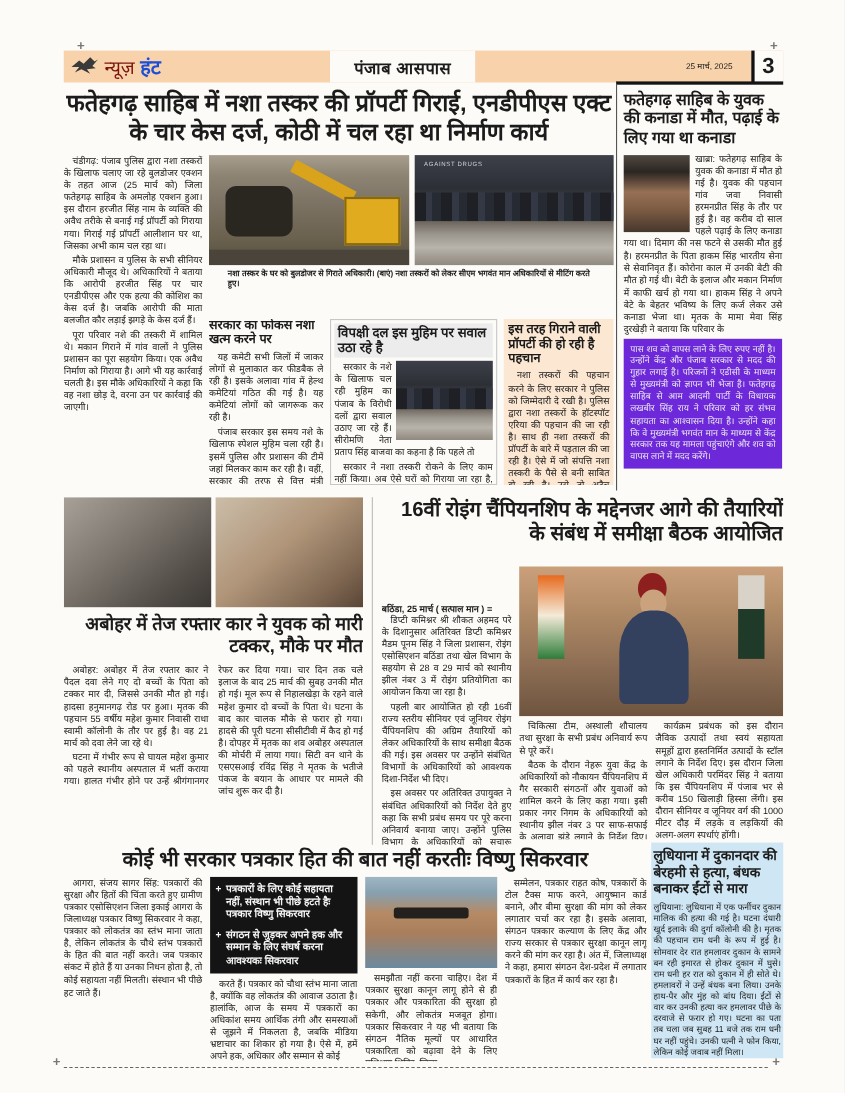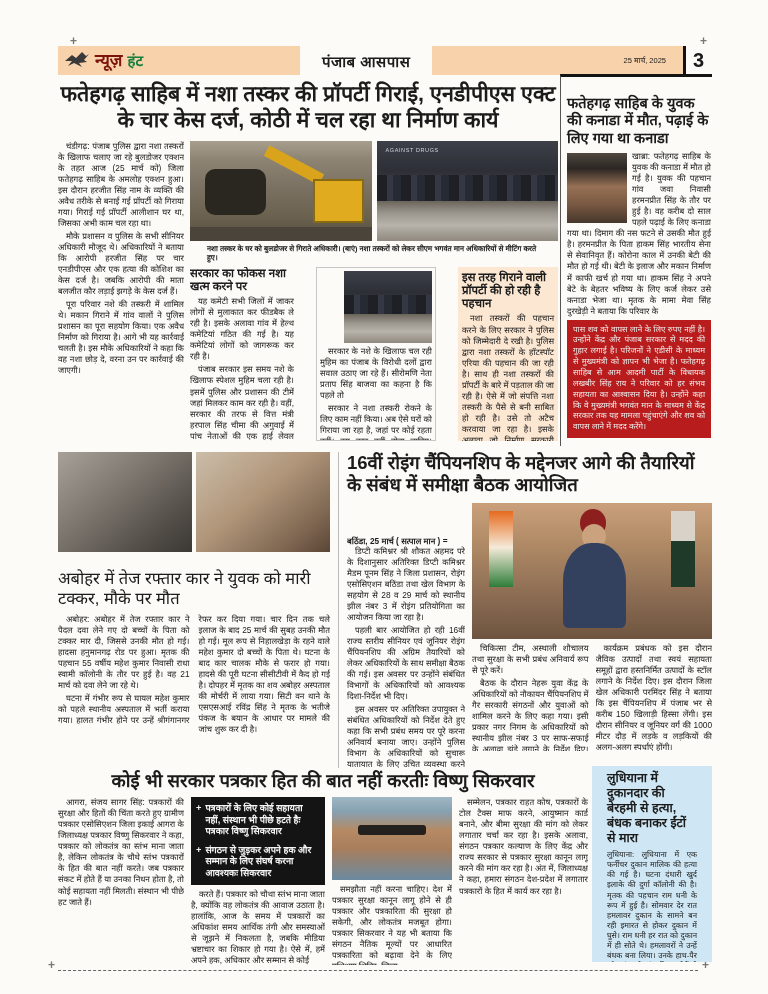--- a/index.html
+++ b/index.html
@@ -2,64 +2,64 @@
 <html><head>
 <meta charset="utf-8">
 <style>
   html,body{margin:0;padding:0;background:#e9e9e9;}
   #page{position:relative;width:768px;height:994px;margin:0 auto;background:#fcfbf7;
         font-family:"Liberation Sans","DejaVu Sans",sans-serif;color:#1b1b1b;overflow:hidden;}
   .crop{position:absolute;color:#777;font-size:12px;font-weight:bold;}
   
   #header{position:absolute;left:58px;top:46px;width:654px;height:29px;background:#f7d2ab;}
   #logo{position:absolute;left:6px;top:2px;display:flex;align-items:center;gap:5px;}
-  #logo .n1{color:#7d130d;font-weight:bold;font-size:17px;}
-  #logo .n2{color:#15803d;font-weight:bold;font-size:15px;}
+  #logo .n1{color:#7d130d;font-weight:normal;font-size:17px;}
+  #logo .n2{color:#1d4ed8;font-weight:bold;font-size:18px;}
   #center-chip{position:absolute;left:242px;top:0;height:29px;display:flex;align-items:center;
         background:#fcfbf7;padding:0 22px;font-weight:bold;font-size:15px;letter-spacing:.5px;}
   #hdr-date{position:absolute;right:46px;top:9px;font-size:7.5px;font-weight:normal;}
   #hdr-pn{position:absolute;right:0;top:0;height:29px;display:flex;align-items:center;
         background:#fcfbf7;border-left:3px solid #111;padding:0 8px 0 7px;font-weight:bold;font-size:20px;}
   
   .bodytxt{font-size:8.3px;line-height:1.33;text-align:justify;margin:0 0 2px;text-indent:8px;}
   .caption{font-size:7.3px;font-weight:bold;line-height:1.25;}
   .subhead{font-weight:bold;line-height:1.15;margin:0 0 3px;}
   
   #lead{position:absolute;left:58px;top:82px;width:500px;height:364px;}
   .lead-hl{font-size:21.5px;font-weight:bold;line-height:1.2;text-align:center;}
   .lead-body{display:flex;gap:6px;margin-top:7px;height:300px;overflow:hidden;}
   .lcol1{width:126px;flex:none;overflow:hidden;}
   .lead-mid{flex:1;display:flex;flex-direction:column;}
   .photo-row{display:flex;gap:5px;height:100px;}
   .photo{position:relative;overflow:hidden;flex:1;}
   .lead-cap{margin:3px 17px 5px;}
-  .subs{display:flex;gap:22px;flex:1;overflow:hidden;}
+  .subs{display:flex;gap:6px;flex:1;overflow:hidden;margin-top:23px;}
   .sub-focus{width:104px;flex:none;overflow:hidden;}
   .sub-focus .subhead{font-size:11.5px;}
   .sub-opp{flex:1;border:1px solid #c7c7c7;padding:3px;overflow:hidden;}
   .sub-opp .subhead{font-size:12px;background:#ececec;padding:2px 3px;}
   .opp-photo{float:right;width:88px;height:72px;margin:0 0 3px 4px;position:relative;overflow:hidden;}
   .sub-id{width:92px;flex:none;background:#fbe7d2;padding:4px;overflow:hidden;}
   .sub-id .subhead{font-size:11.5px;}
   
   #canada{position:absolute;left:560px;top:74px;width:152px;height:372px;box-sizing:border-box;
           border-top:3px solid #141414;border-left:1px solid #555;padding:4px 1px 0 6px;overflow:hidden;}
-  .can-hl{font-size:14.5px;font-weight:bold;line-height:1.2;margin:14px 0 4px;}
+  .can-hl{font-size:14.5px;font-weight:bold;line-height:1.2;margin:2px 0 4px;}
   .can-photo{float:left;width:60px;height:70px;margin:2px 5px 2px 0;position:relative;overflow:hidden;}
-  .can-box{background:#b91c1c;color:#ededed;padding:5px 6px;font-size:8.1px;line-height:1.34;
+  .can-box{background:#6d28d9;color:#ededed;padding:5px 6px;font-size:8.1px;line-height:1.34;
            text-align:justify;margin-top:3px;}
   
   #abohar{position:absolute;left:58px;top:452px;width:272px;height:314px;overflow:hidden;}
   .ab-photos{display:flex;gap:4px;height:100px;}
-  .ab-hl{font-size:16.5px;font-weight:normal;line-height:1.2;text-align:left;margin:17px 0 5px;}
+  .ab-hl{font-size:16.5px;font-weight:bold;line-height:1.2;text-align:right;margin:7px 0 5px;}
   .ab-body{column-count:2;column-gap:9px;height:152px;overflow:hidden;}
   
   #rowing{position:absolute;left:338px;top:452px;width:374px;height:316px;box-sizing:border-box;
           border-left:1px solid #bbb;padding-left:8px;overflow:hidden;}
-  .row-hl{font-size:18.5px;font-weight:bold;line-height:1.18;text-align:left;margin:0 0 7px;}
+  .row-hl{font-size:18.5px;font-weight:bold;line-height:1.18;text-align:right;margin:0 0 19px;}
   .row-body{display:flex;gap:7px;}
   .row-c1{width:118px;flex:none;height:252px;overflow:hidden;margin-top:32px;}
   .dateline{font-size:8.3px;font-weight:bold;margin:0;}
   .row-right{flex:1;display:flex;flex-direction:column;}
   .row-photo{height:136px;position:relative;overflow:hidden;}
   .row-cols{display:flex;gap:7px;margin-top:4px;height:108px;overflow:hidden;}
   .row-c2,.row-c3{flex:1;overflow:hidden;}
   
   #journalist{position:absolute;left:58px;top:770px;width:530px;height:196px;overflow:hidden;}
   .j-hl{font-size:18.5px;font-weight:bold;line-height:1.15;text-align:center;margin:0 0 6px;}
@@ -70,21 +70,21 @@
   .j-bullet{display:flex;gap:4px;margin-bottom:7px;}
   .j-bullet:last-child{margin-bottom:0;}
   .plus{flex:none;}
   .j-c2 .after{margin-top:4px;overflow:hidden;}
   .j-c3{width:120px;flex:none;display:flex;flex-direction:column;}
   .j-photo{height:92px;position:relative;overflow:hidden;}
   .j-c3 .after{margin-top:4px;overflow:hidden;}
   .j-c4{flex:1;overflow:hidden;}
   
   #ludhiana{position:absolute;left:592px;top:766px;width:120px;height:196px;box-sizing:border-box;
-            background:#cfe7f4;padding:5px 15px;overflow:hidden;}
+            background:#cfe7f4;padding:5px 2px;overflow:hidden;}
   .lud-hl{font-size:12.5px;font-weight:bold;line-height:1.2;margin:0 0 4px;}
   .lud-body{font-size:7.8px;line-height:1.3;text-align:justify;}
   
   #bottomline{position:absolute;left:58px;top:970px;width:640px;border-top:1.5px dashed #666;}
   
   .photo-demolition{background:linear-gradient(180deg,#a89e8e 0%,#8d8474 18%,#7b7263 45%,#6a614f 75%,#57503f 100%);}
   .photo-demolition .hole{position:absolute;left:8%;top:28%;width:34%;height:46%;background:#2a2620;border-radius:10px;}
   .photo-demolition .arm{position:absolute;right:26%;top:18%;width:34%;height:12%;background:#d9a41b;transform:rotate(28deg);}
   .photo-demolition .cab{position:absolute;right:4%;top:38%;width:26%;height:40%;background:#e0ab1e;border:2px solid #8a6a10;}
   .photo-demolition .rubble{position:absolute;left:0;bottom:0;width:100%;height:14%;background:#4a443a;}
@@ -153,20 +153,21 @@
           </div>
         </div>
         <div class="caption lead-cap">नशा तस्कर के घर को बुलडोजर से गिराते अधिकारी। (बाएं) नशा तस्करों को लेकर सीएम भगवंत मान अधिकारियों से मीटिंग करते हुए।</div>
         <div class="subs">
           <div class="sub-focus">
             <div class="subhead">सरकार का फोकस नशा खत्म करने पर</div>
             <p class="bodytxt">यह कमेटी सभी जिलों में जाकर लोगों से मुलाकात कर फीडबैक ले रही है। इसके अलावा गांव में हेल्थ कमेटियां गठित की गई है। यह कमेटियां लोगों को जागरूक कर रही है।</p>
             <p class="bodytxt">पंजाब सरकार इस समय नशे के खिलाफ स्पेशल मुहिम चला रही है। इसमें पुलिस और प्रशासन की टीमें जहां मिलकर काम कर रही है। वहीं, सरकार की तरफ से वित्त मंत्री हरपाल सिंह चीमा की अगुवाई में पांच नेताओं की एक हाई लेवल कमेटी बनाई है।</p>
           </div>
           <div class="sub-opp">
+            <div class="subhead">विपक्षी दल इस मुहिम पर सवाल उठा रहे है</div>
             <div class="opp-photo photo-meeting">
               <div class="band"></div>
             </div>
             <p class="bodytxt">सरकार के नशे के खिलाफ चल रही मुहिम का पंजाब के विरोधी दलों द्वारा सवाल उठाए जा रहे हैं। सीरोमणि नेता प्रताप सिंह बाजवा का कहना है कि पहले तो</p>
             <p class="bodytxt">सरकार ने नशा तस्करी रोकने के लिए काम नहीं किया। अब ऐसे घरों को गिराया जा रहा है, जहां पर कोई रहता नहीं। इस तरह नहीं होना चाहिए। हालांकि यह मामला पंजाब एंड हरियाणा हाईकोर्ट में भी पहुंचा हुआ है। अदालत ने प्रशासन के एक्शन को सराहा है। हालांकि अदालत ने कहा कि अधिक नशा तस्कर पकड़ने वाले पुलिस अधिकारियों को प्रमोशन देना उचित नहीं है।</p>
           </div>
           <div class="sub-id">
             <div class="subhead">इस तरह गिराने वाली प्रॉपर्टी की हो रही है पहचान</div>
             <p class="bodytxt">नशा तस्करों की पहचान करने के लिए सरकार ने पुलिस को जिम्मेदारी दे रखी है। पुलिस द्वारा नशा तस्करों के हॉटस्पॉट एरिया की पहचान की जा रही है। साथ ही नशा तस्करों की प्रॉपर्टी के बारे में पड़ताल की जा रही है। ऐसे में जो संपत्ति नशा तस्करी के पैसे से बनी साबित हो रही है। उसे तो अटैच करवाया जा रहा है। इसके अलावा जो निर्माण सरकारी जमीन पर किया गया तो उसे सरकार द्वारा गिराया जा रहा है।</p>
           </div>

